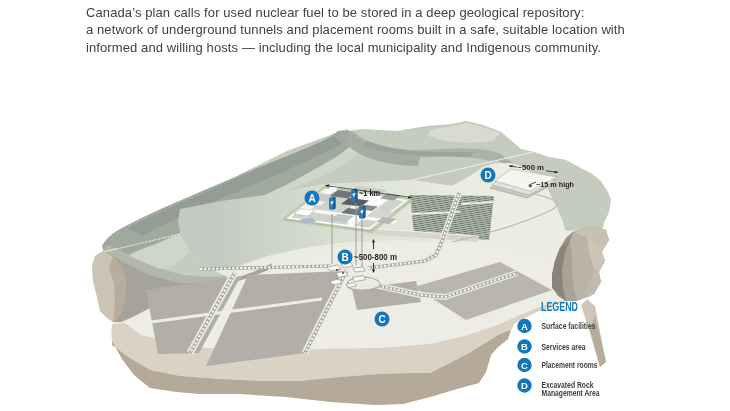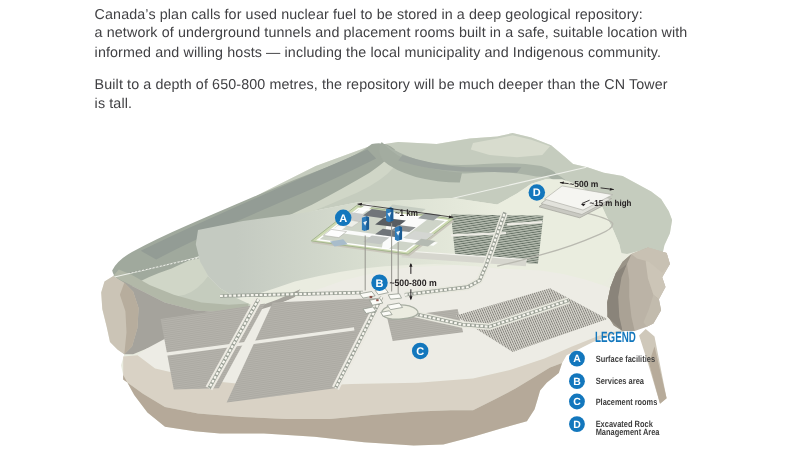--- a/index.html
+++ b/index.html
@@ -6,21 +6,20 @@
 #page{position:relative;width:730px;height:411px;font-family:"Liberation Sans",sans-serif;}
 .para{position:absolute;left:86px;color:#414144;font-size:13px;line-height:17.3px;letter-spacing:0.1px;}
 svg{position:absolute;left:0;top:0;}
 </style>
 </head>
 <body>
 <div id="page">
 
 <div class="para" style="top:4px;width:600px;">Canada’s plan calls for used nuclear fuel to be stored in a deep geological repository:<br>a network of underground tunnels and placement rooms built in a safe, suitable location with<br>informed and willing hosts — including the local municipality and Indigenous community.</div>
 
-<div class="para" style="top:68px;width:600px;">Built to a depth of 650-800 metres, the repository will be much deeper than the CN Tower<br>is tall.</div>
 <svg width="730" height="411" viewBox="0 0 730 411">
 <defs>
 <linearGradient id="plainG" gradientUnits="userSpaceOnUse" x1="215" y1="230" x2="455" y2="230">
 <stop offset="0" stop-color="#c4cac1"></stop>
           <stop offset="0.5" stop-color="#d8ded0"></stop>
           <stop offset="1" stop-color="#eaeddf"></stop>
 </linearGradient>
 <pattern id="hatchL" width="12" height="1.8" patternUnits="userSpaceOnUse" patternTransform="rotate(-8.8)">
 <rect width="12" height="1.8" fill="#dfddd5"></rect>
 <line x1="0" y1="0.85" x2="12" y2="0.85" stroke="#8b8983" stroke-width="1"></line>

